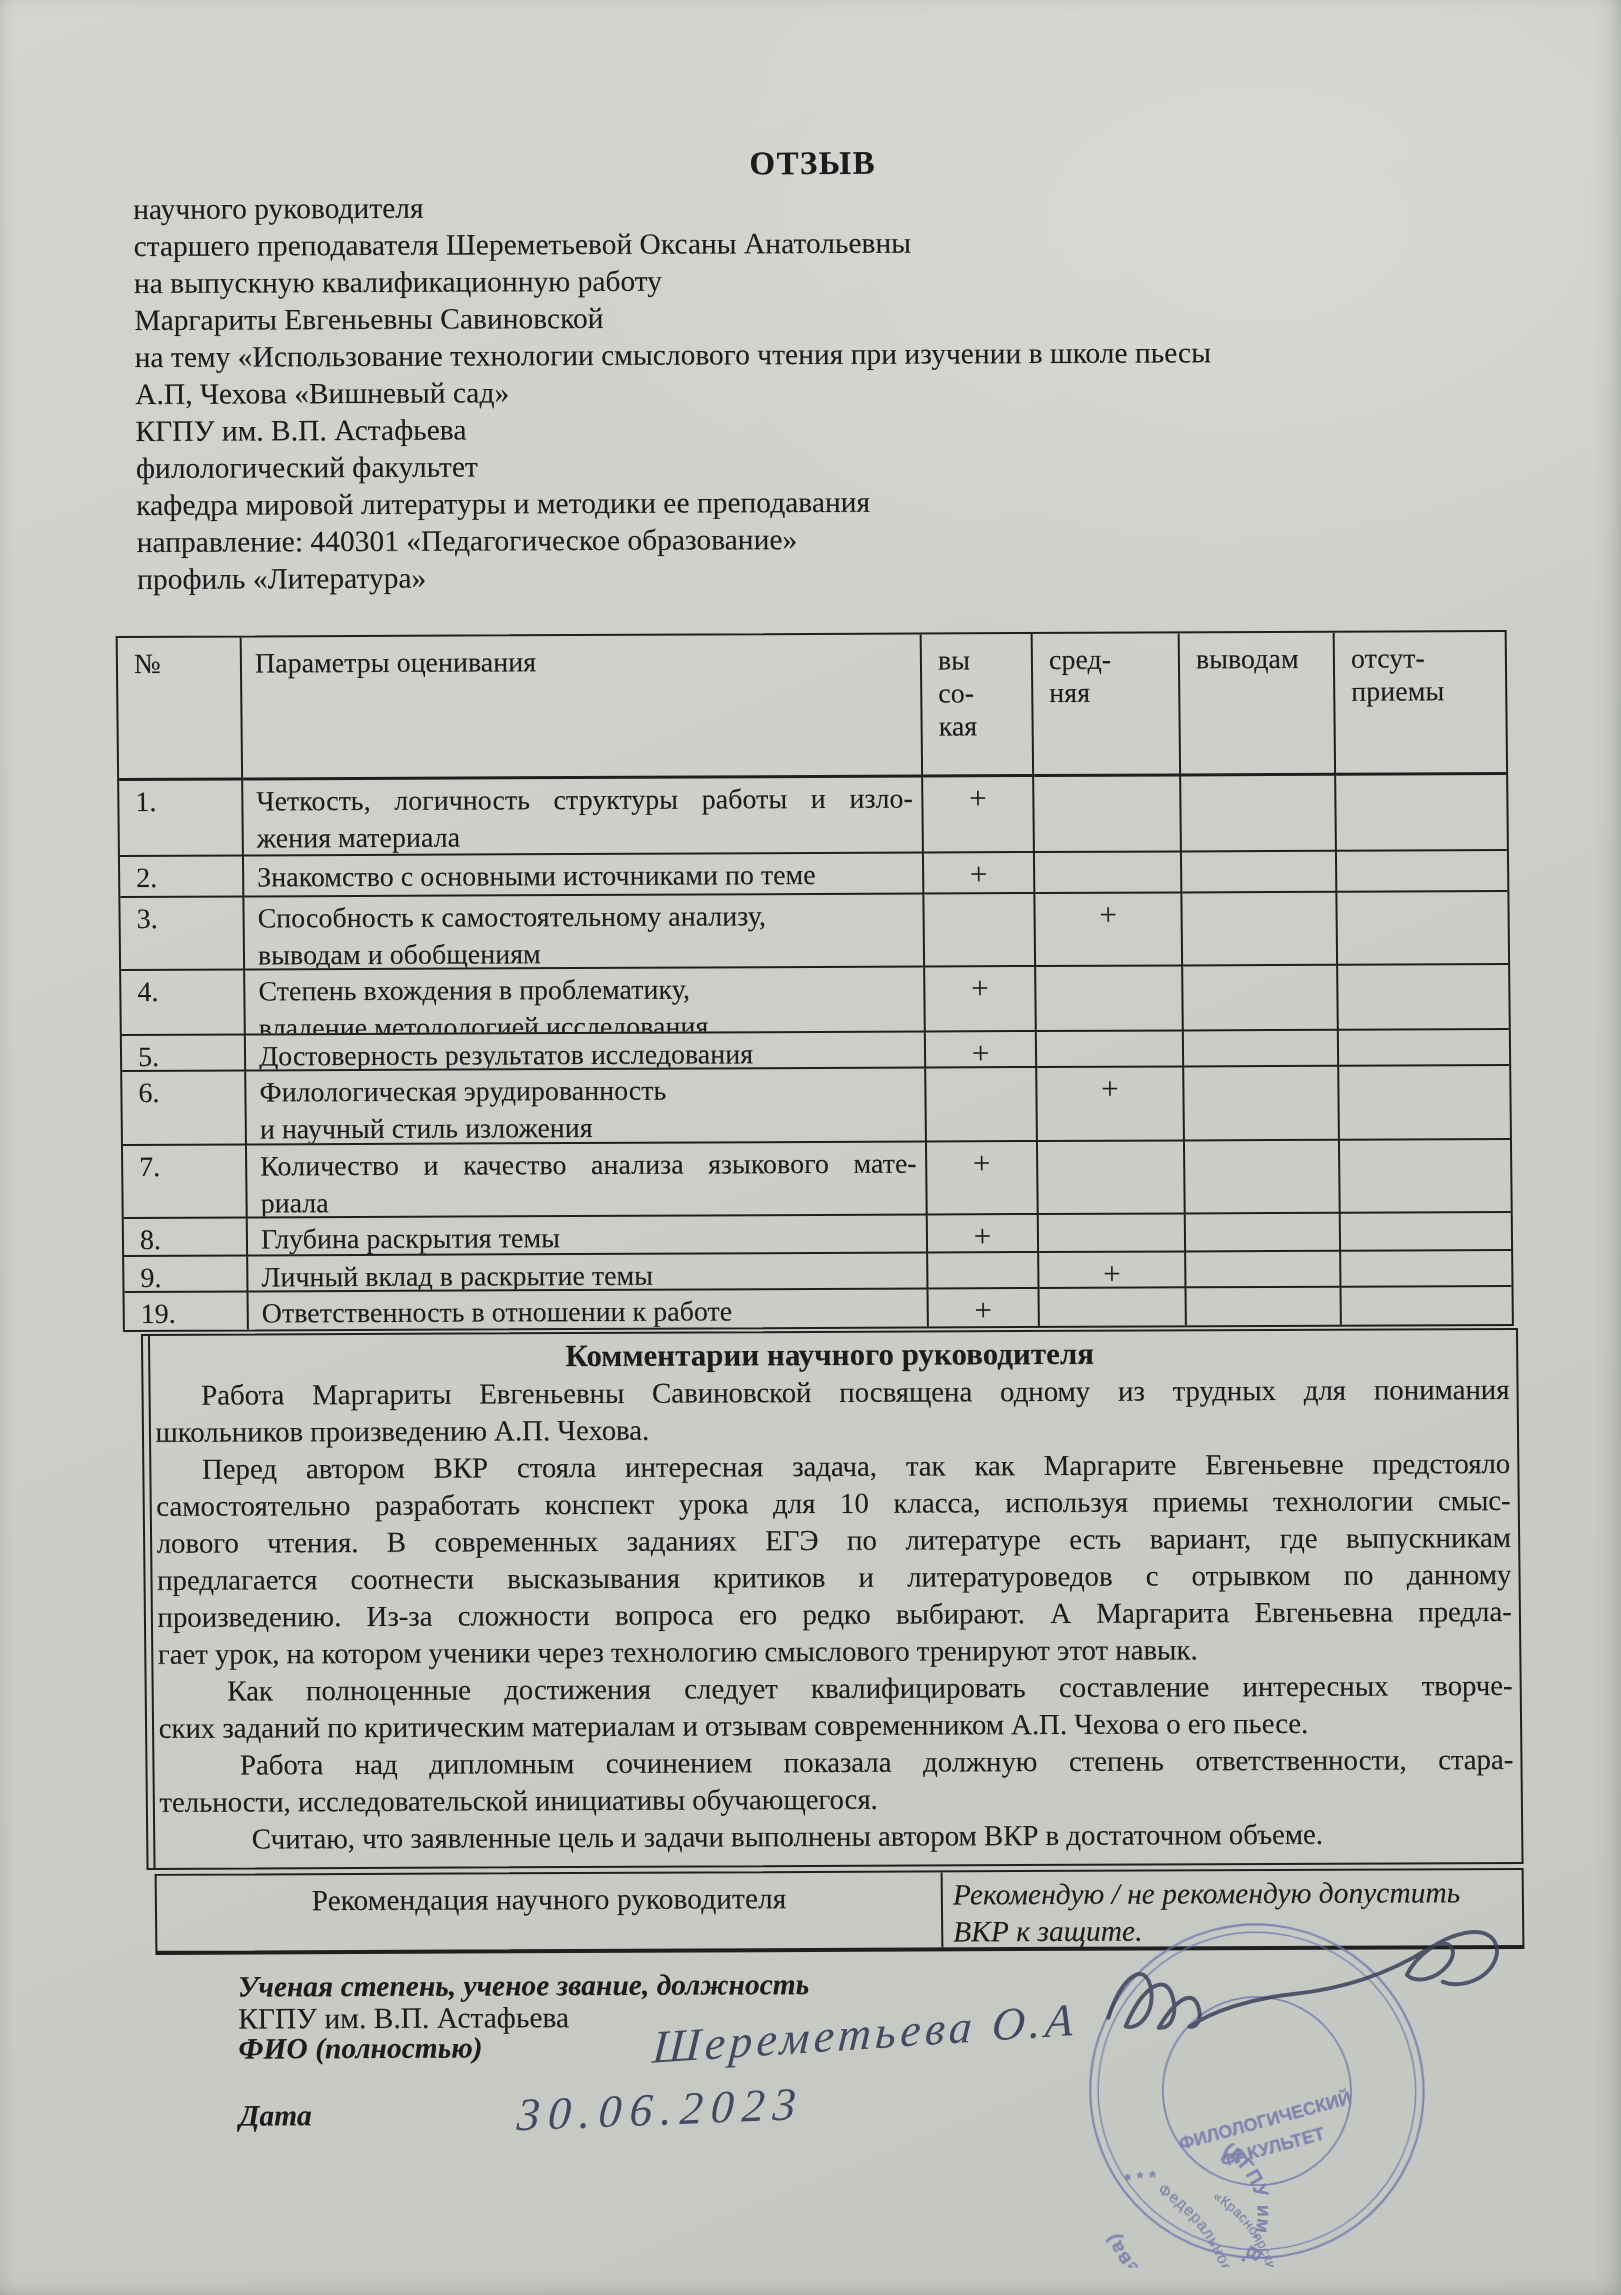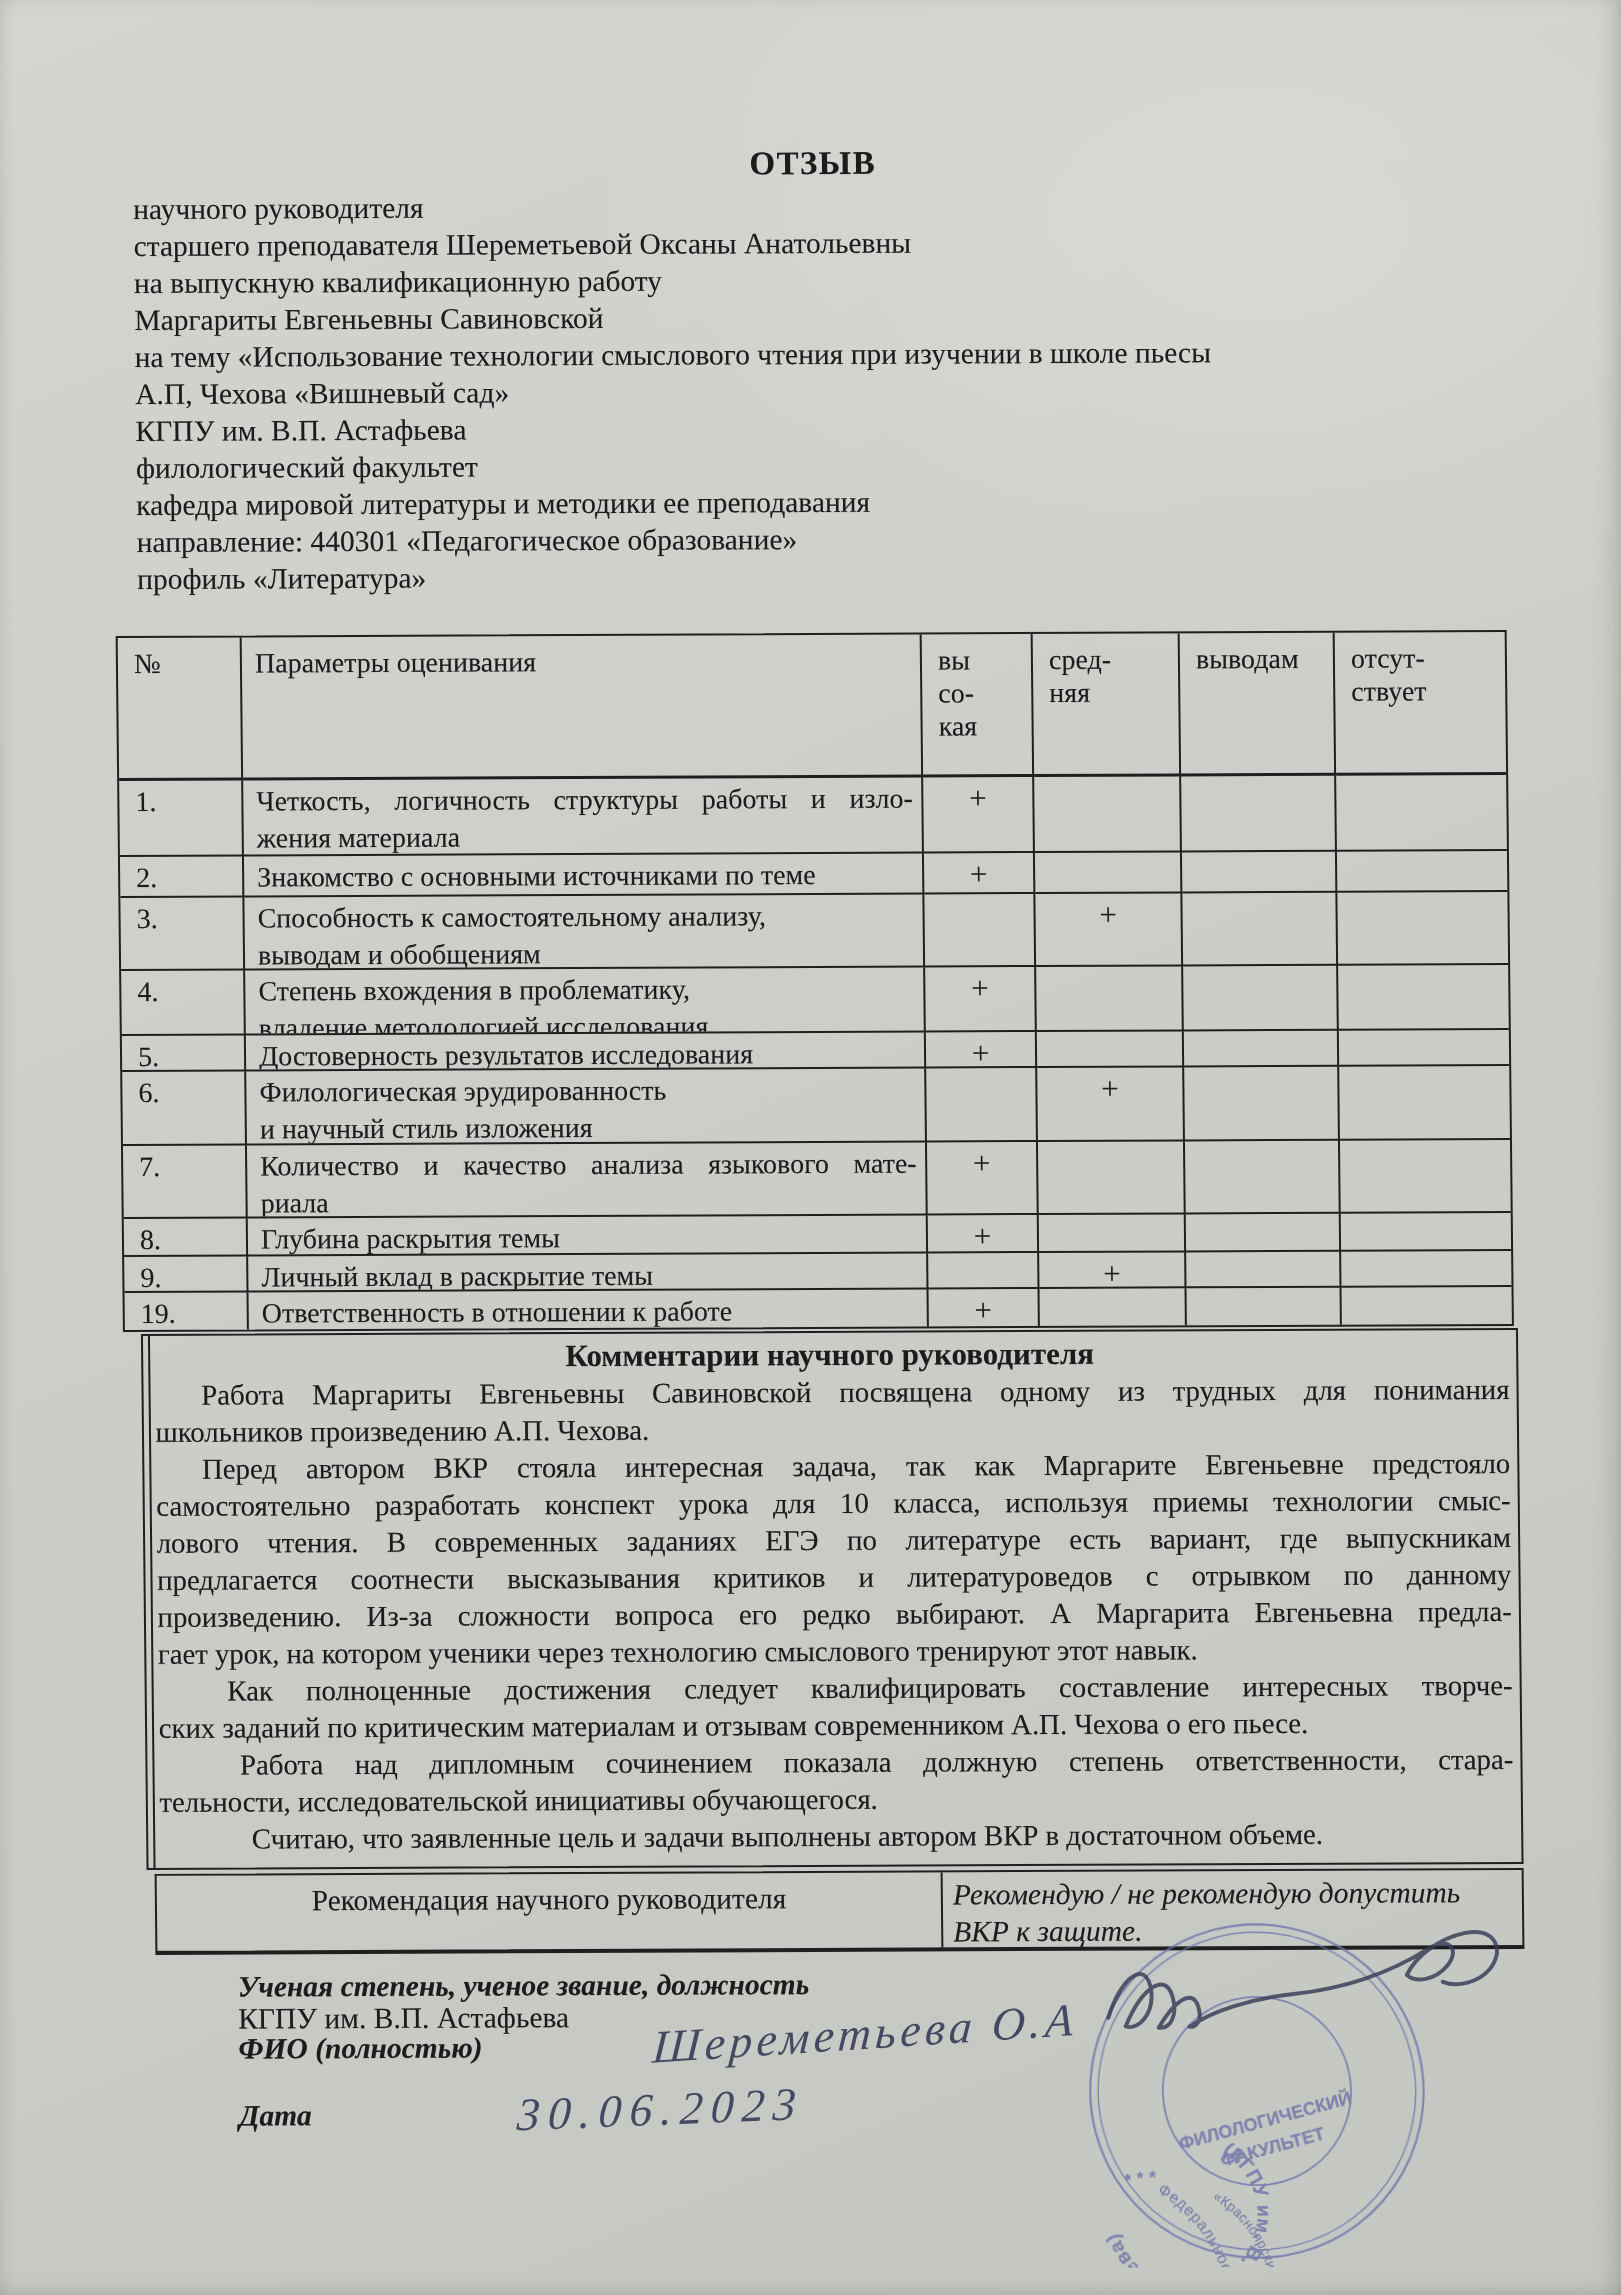--- a/index.html
+++ b/index.html
@@ -164,21 +164,21 @@
         </div>
         <div class="tcell c-mark hcell hd" style="text-align: left; padding-left: 16px; font-size: 28px;">
           <div>сред-</div>
           <div>няя</div>
         </div>
         <div class="tcell c-mark hcell hd" style="text-align: left; padding-left: 16px; font-size: 28px;">
           <div>выводам</div>
         </div>
         <div class="tcell c-mark hcell lc hd" style="text-align: left; padding-left: 16px; font-size: 28px;">
           <div>отсут-</div>
-          <div>ствует</div>
+          <div>приемы</div>
         </div>
         <div class="tcell c-num">1.</div>
         <div class="tcell c-param">
           <div class="cl jl">Четкость, логичность структуры работы и изло-</div>
           <div class="cl">жения материала</div>
         </div>
         <div class="tcell c-mark m-high">+</div>
         <div class="tcell c-mark m-medium"></div>
         <div class="tcell c-mark m-weak"></div>
         <div class="tcell c-mark m-absent lc"></div>

